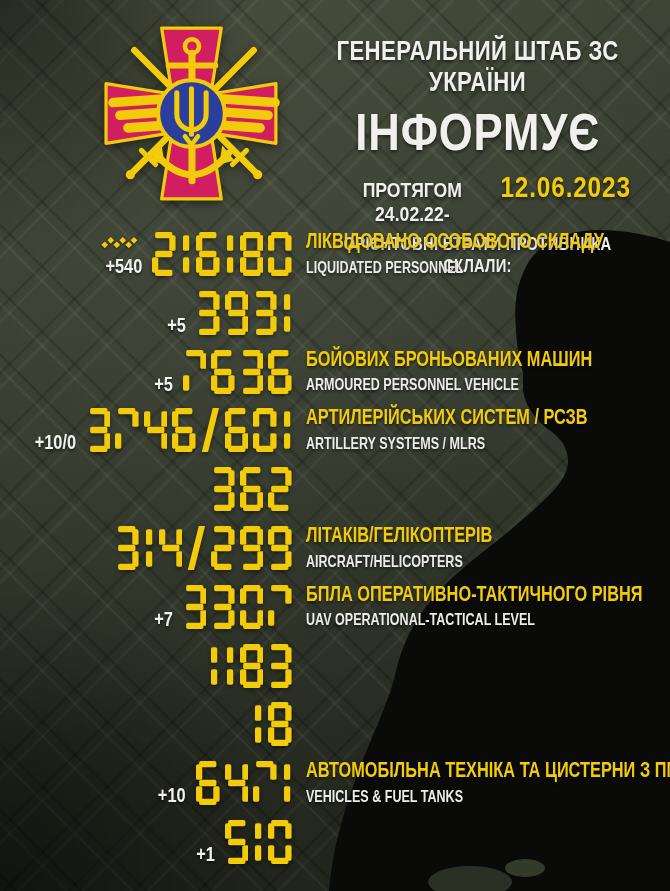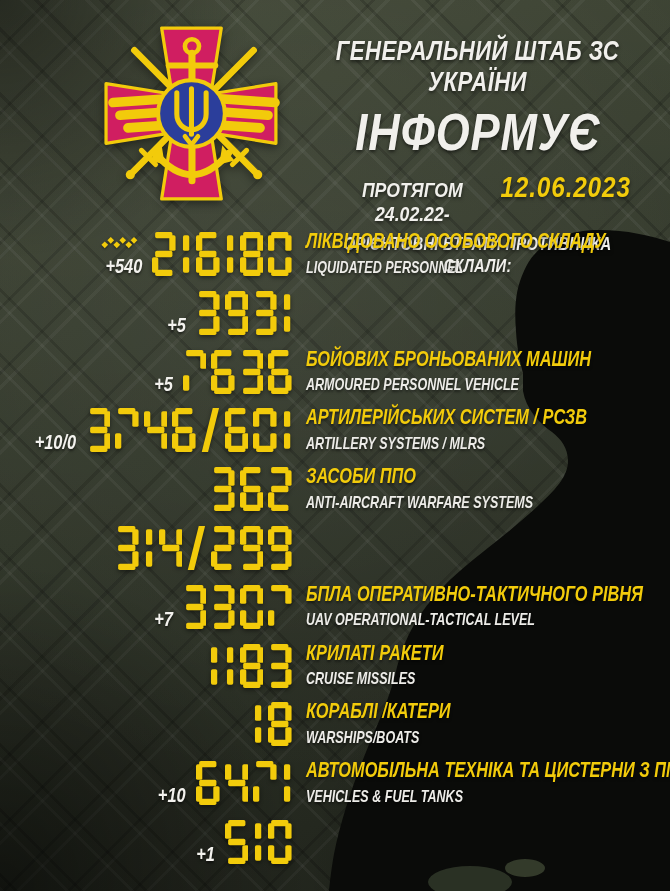--- a/index.html
+++ b/index.html
@@ -1,18 +1,18 @@
 <!DOCTYPE html>
 <html><head>
 <meta charset="utf-8">
 <style>
   html,body{margin:0;padding:0;}
   body{width:670px;height:891px;overflow:hidden;background:#1c1f18;
        font-family:"Liberation Sans",sans-serif;}
-  .stage{position:relative;width:670px;height:891px;overflow:hidden;font-style:italic;}
+  .stage{position:relative;width:670px;height:891px;overflow:hidden;}
 
   
   .bg{position:absolute;inset:0;background-color:#3f4636;
     background-image:
       repeating-linear-gradient(45deg, rgba(255,255,255,0.06) 0 3px, transparent 3px 10px, rgba(0,0,0,0.17) 10px 13px, transparent 13px 46px),
       repeating-linear-gradient(-45deg, rgba(255,255,255,0.05) 0 3px, transparent 3px 10px, rgba(0,0,0,0.15) 10px 13px, transparent 13px 46px),
       linear-gradient(160deg,#4b523f 0%,#3d4434 48%,#2b2f25 100%);}
   .vignette{position:absolute;inset:0;pointer-events:none;background:
       radial-gradient(130% 90% at 42% 34%, rgba(255,255,255,0.05), transparent 60%),
       radial-gradient(90% 70% at 0% 0%, rgba(0,0,0,0.45), transparent 42%),
@@ -362,24 +362,20 @@
             </svg>
             <svg viewBox="0 0 30 56" style="height: 44px; width: 23.5714px;">
               <rect x="4" y="0" width="22" height="8" rx="2.2" fill="#f2cb0b"></rect>
               <rect x="22" y="4" width="8" height="20" rx="2.2" fill="#f2cb0b"></rect>
               <rect x="4" y="24" width="22" height="8" rx="2.2" fill="#f2cb0b"></rect>
               <rect x="0" y="32" width="8" height="20" rx="2.2" fill="#f2cb0b"></rect>
               <rect x="4" y="48" width="22" height="8" rx="2.2" fill="#f2cb0b"></rect>
             </svg>
           </div>
       </div>
-      <div class="labels">
-        <div class="lua">ЗАСОБИ ППО</div>
-        <div class="len">ANTI-AIRCRAFT WARFARE SYSTEMS</div>
-      </div>
     </section>
 
     <section class="row">
       <div class="numcell">
         <div class="leftstack">
 
           <span class="delta" style="visibility: hidden;"></span>
         </div>
         <div class="digits">
             <svg viewBox="0 0 30 56" style="height: 44px; width: 23.5714px;">
@@ -419,20 +415,24 @@
             </svg>
             <svg viewBox="0 0 30 56" style="height: 44px; width: 23.5714px;">
               <rect x="4" y="0" width="22" height="8" rx="2.2" fill="#f2cb0b"></rect>
               <rect x="22" y="4" width="8" height="20" rx="2.2" fill="#f2cb0b"></rect>
               <rect x="22" y="32" width="8" height="20" rx="2.2" fill="#f2cb0b"></rect>
               <rect x="4" y="48" width="22" height="8" rx="2.2" fill="#f2cb0b"></rect>
               <rect x="0" y="4" width="8" height="20" rx="2.2" fill="#f2cb0b"></rect>
               <rect x="4" y="24" width="22" height="8" rx="2.2" fill="#f2cb0b"></rect>
             </svg>
           </div>
+      </div>
+      <div class="labels">
+        <div class="lua">ЛІТАКІВ/ГЕЛІКОПТЕРІВ</div>
+        <div class="len">AIRCRAFT/HELICOPTERS</div>
       </div>
     </section>
 
     <section class="row">
       <div class="numcell">
         <div class="leftstack">
 
           <span class="delta">+7</span>
         </div>
         <div class="digits">
@@ -497,24 +497,20 @@
             </svg>
             <svg viewBox="0 0 30 56" style="height: 44px; width: 23.5714px;">
               <rect x="4" y="0" width="22" height="8" rx="2.2" fill="#f2cb0b"></rect>
               <rect x="22" y="4" width="8" height="20" rx="2.2" fill="#f2cb0b"></rect>
               <rect x="4" y="24" width="22" height="8" rx="2.2" fill="#f2cb0b"></rect>
               <rect x="22" y="32" width="8" height="20" rx="2.2" fill="#f2cb0b"></rect>
               <rect x="4" y="48" width="22" height="8" rx="2.2" fill="#f2cb0b"></rect>
             </svg>
           </div>
       </div>
-      <div class="labels">
-        <div class="lua">КРИЛАТІ РАКЕТИ</div>
-        <div class="len">CRUISE MISSILES</div>
-      </div>
     </section>
 
     <section class="row">
       <div class="numcell">
         <div class="leftstack">
 
           <span class="delta" style="visibility: hidden;"></span>
         </div>
         <div class="digits">
             <svg viewBox="0 0 13 56" style="height: 44px; width: 10.2143px;">
@@ -524,24 +520,20 @@
             <svg viewBox="0 0 30 56" style="height: 44px; width: 23.5714px;">
               <rect x="4" y="0" width="22" height="8" rx="2.2" fill="#f2cb0b"></rect>
               <rect x="22" y="4" width="8" height="20" rx="2.2" fill="#f2cb0b"></rect>
               <rect x="22" y="32" width="8" height="20" rx="2.2" fill="#f2cb0b"></rect>
               <rect x="4" y="48" width="22" height="8" rx="2.2" fill="#f2cb0b"></rect>
               <rect x="0" y="32" width="8" height="20" rx="2.2" fill="#f2cb0b"></rect>
               <rect x="0" y="4" width="8" height="20" rx="2.2" fill="#f2cb0b"></rect>
               <rect x="4" y="24" width="22" height="8" rx="2.2" fill="#f2cb0b"></rect>
             </svg>
           </div>
-      </div>
-      <div class="labels">
-        <div class="lua">КОРАБЛІ /КАТЕРИ</div>
-        <div class="len">WARSHIPS/BOATS</div>
       </div>
     </section>
 
     <section class="row">
       <div class="numcell">
         <div class="leftstack">
 
           <span class="delta">+10</span>
         </div>
         <div class="digits">

